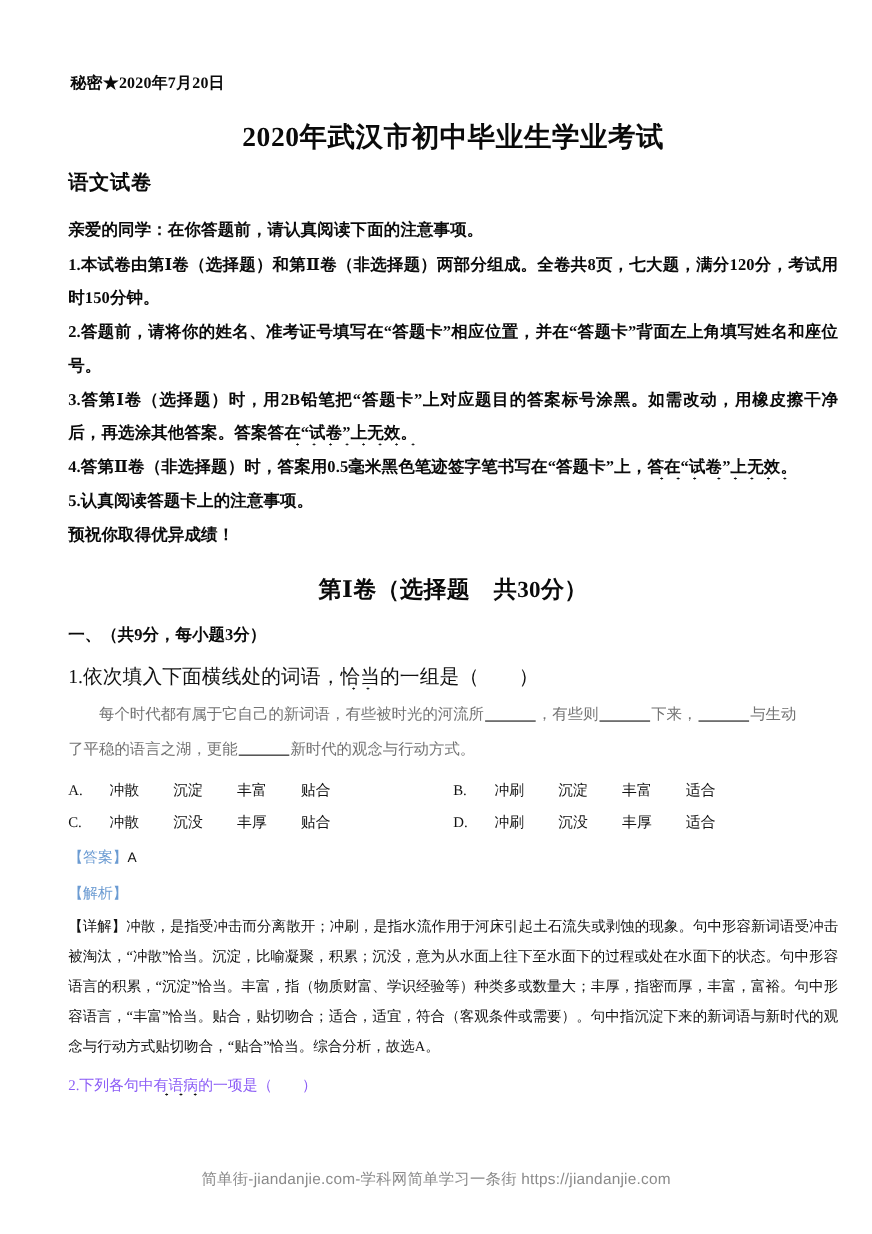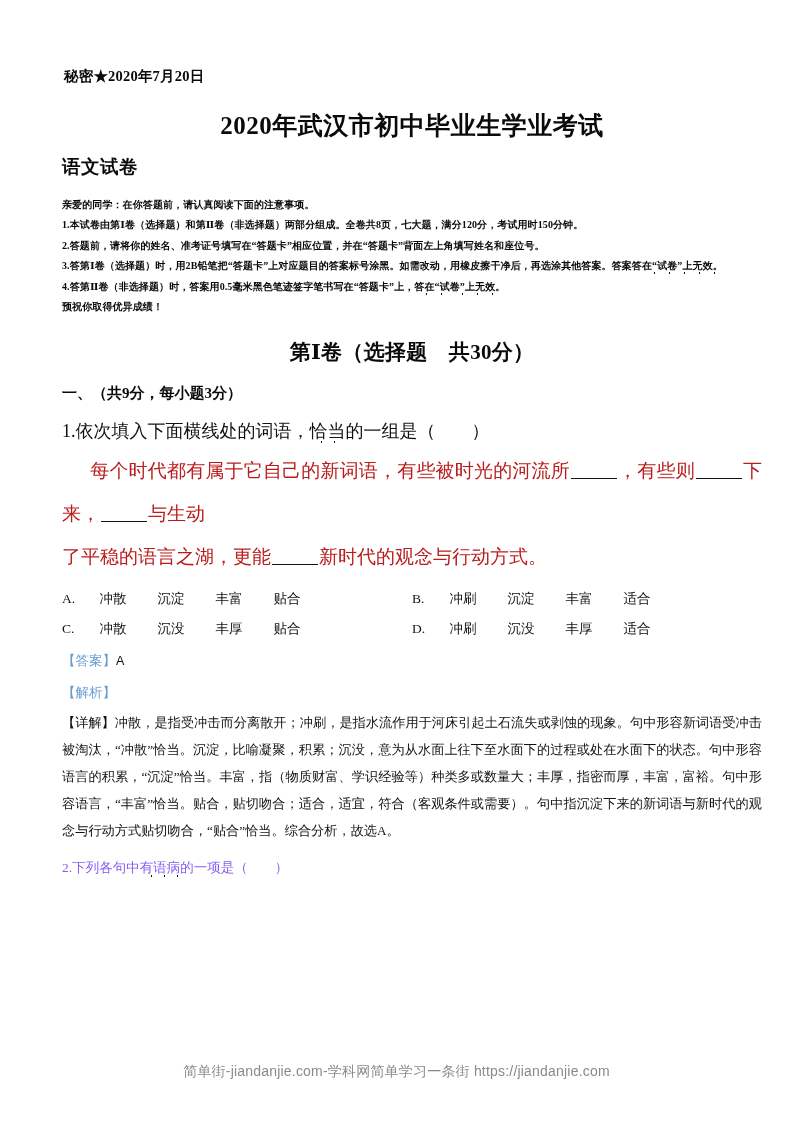--- a/index.html
+++ b/index.html
@@ -49,21 +49,21 @@
     letter-spacing: .5px;
     margin-top: 12px;
     line-height: 1.3;
   }
 
   
   .notice {
     margin-top: 16px;
   }
   .notice p {
-    font-size: 10px;
+    font-size: 15px;
     font-weight: 700;
     line-height: 2.05;
     margin: 0;
     text-align: justify;
     text-justify: inter-ideograph;
     letter-spacing: .1px;
   }
 
   
   .emph {
@@ -104,26 +104,26 @@
   }
 
   
   .q-stem {
     font-size: 18px;
     line-height: 1.85;
     margin-top: 8px;
     color: #111;
   }
   .q-passage {
-    font-size: 19px;
+    font-size: 14px;
     line-height: 2.25;
     margin-top: 2px;
     text-align: justify;
     text-justify: inter-ideograph;
-    color: #b91c1c;
+    color: #737373;
   }
   .q-passage .indent { display: inline-block; width: 28px; }
   .blank {
     display: inline-block;
     width: 46px;
     border-bottom: 1px solid #111;
     vertical-align: -2px;
     margin: 0 1px;
   }
 
@@ -200,20 +200,21 @@
 
   <div class="doc-title">2020年武汉市初中毕业生学业考试</div>
   <div class="doc-subtitle">语文试卷</div>
 
   <div class="notice">
     <p>亲爱的同学：在你答题前，请认真阅读下面的注意事项。</p>
     <p>1.本试卷由第Ⅰ卷（选择题）和第Ⅱ卷（非选择题）两部分组成。全卷共8页，七大题，满分120分，考试用时150分钟。</p>
     <p>2.答题前，请将你的姓名、准考证号填写在“答题卡”相应位置，并在“答题卡”背面左上角填写姓名和座位号。</p>
     <p><span>3.答第Ⅰ卷（选择题）时，用2B铅笔把“答题卡”上对应题目的答案标号涂黑。如需改动，用橡皮擦干净后，再选涂其他答案。答案答</span><span class="emph">在“试卷”上无效。</span></p>
     <p><span>4.答第Ⅱ卷（非选择题）时，答案用0.5毫米黑色笔迹签字笔书写在“答题卡”上，</span><span class="emph">答在“试</span><span class="emph">卷”上无效。</span></p>
+    <p>5.认真阅读答题卡上的注意事项。</p>
     <p>预祝你取得优异成绩！</p>
   </div>
 
   <div class="juan-heading">第Ⅰ卷（选择题　共30分）</div>
   <div class="group-heading">一、（共9分，每小题3分）</div>
 
   <div class="q-stem"><span>1.依次填入下面横线处的词语，</span><span class="emph emph-sm">恰当</span><span>的一组是（　　）</span></div>
 
   <div class="q-passage">
     <span class="indent"></span><span>每个时代都有属于它自己的新词语，有些被时光的河流所</span><span class="blank"></span><span>，有些则</span><span class="blank"></span><span>下来，</span><span class="blank"></span><span>与生动</span><br><span>了平稳的语言之湖，更能</span><span class="blank"></span><span>新时代的观念与行动方式。</span>

